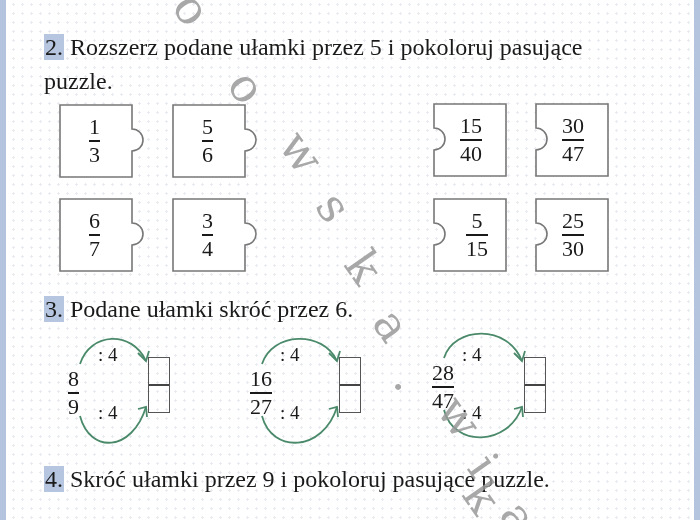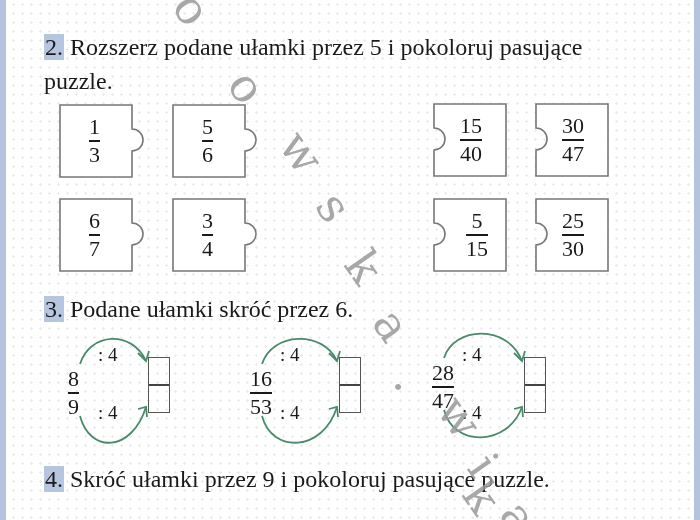--- a/index.html
+++ b/index.html
@@ -144,21 +144,21 @@
       <div class="div-label" style="left: 98px; top: 344px;">: 4</div>
       <div class="div-label" style="left: 98px; top: 402px;">: 4</div>
       <div class="answer-box" style="left: 148px; top: 357px;">
         <div class="mid"></div>
       </div>
     </div>
     <div>
       <div class="frac" style="left: 250px; top: 368px;">
         <span>16</span>
         <span class="bar"></span>
-        <span>53</span>
+        <span>27</span>
       </div>
       <svg style="position:absolute;left:0;top:0;overflow:visible" width="700" height="520">
         <path d="M262 364 C 272 332, 323 330, 337 361" fill="none" stroke="#4a8a6a" stroke-width="1.8"></path>
         <path d="M329 353 L337 361 L340 351" fill="none" stroke="#4a8a6a" stroke-width="1.8"></path>
         <path d="M262 416 C 272 454, 323 452, 337 407" fill="none" stroke="#4a8a6a" stroke-width="1.8"></path>
         <path d="M329 409 L337 407 L338 417" fill="none" stroke="#4a8a6a" stroke-width="1.8"></path>
       </svg>
       <div class="div-label" style="left: 280px; top: 344px;">: 4</div>
       <div class="div-label" style="left: 280px; top: 402px;">: 4</div>
       <div class="answer-box" style="left: 339px; top: 357px;">

